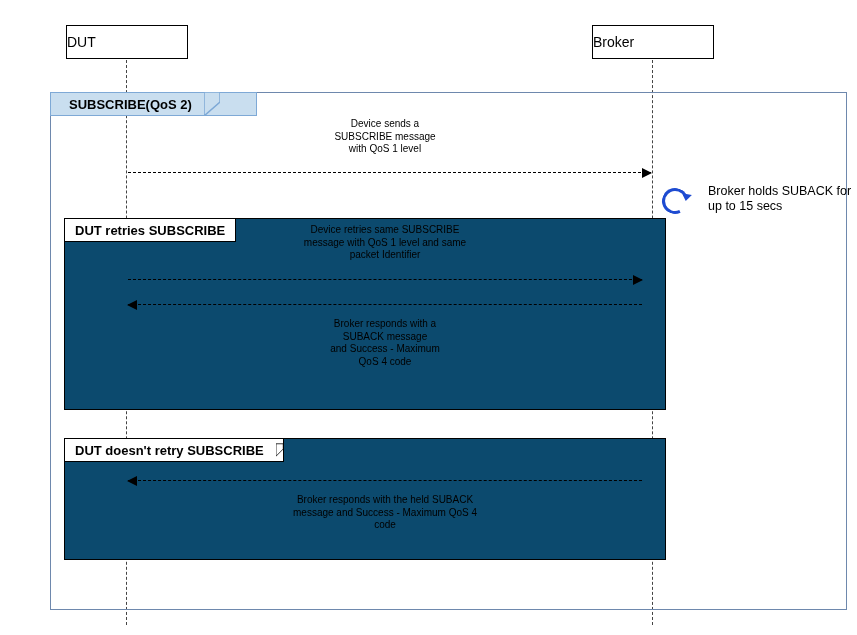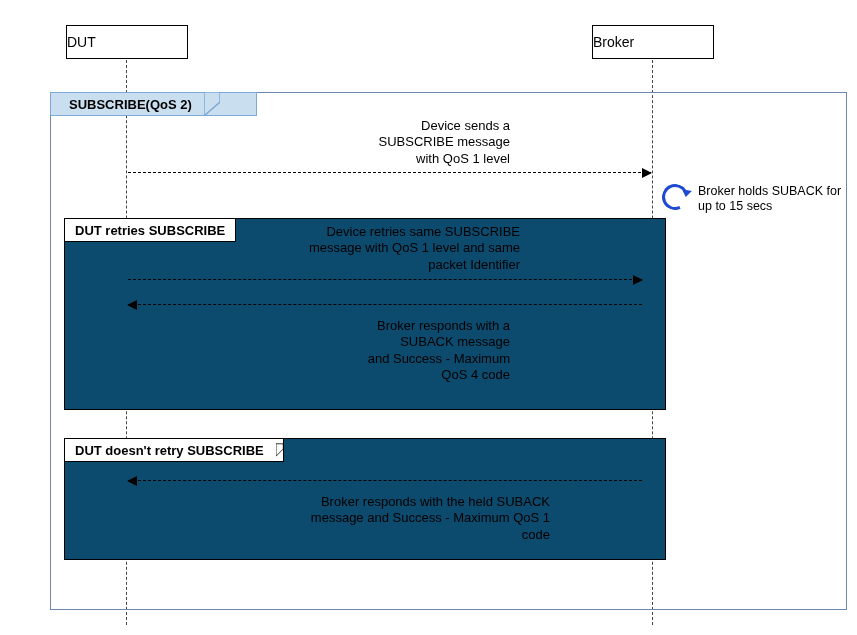--- a/index.html
+++ b/index.html
@@ -82,32 +82,32 @@
     position:absolute;
     width:0;height:0;
     top:-5px;
     border-top:5px solid transparent;
     border-bottom:5px solid transparent;
   }
   .arrow .head.right{right:-1px;border-left:10px solid #000;}
   .arrow .head.left{left:-1px;border-right:10px solid #000;}
   .msg{
     position:absolute;
-    text-align:right;
+    text-align:center;
     line-height:1.25;
     z-index:4;
     white-space:pre-line;
-    font-size:13px;
+    font-size:10px;
   }
   .hold-note{
     position:absolute;
     z-index:6;
     display:flex;
-    align-items:flex-start;
-    gap:10px;
+    align-items:flex-end;
+    gap:20px;
     font-size:12.5px;
     line-height:1.2;
   }
   .hold-note .icon{
     width:20px;height:20px;
     border:3px solid var(--blue-icon);
     border-right-color:transparent;
     border-radius:50%;
     transform:rotate(20deg);
     position:relative;
@@ -192,14 +192,14 @@
       <path d="M0,24 L0,0 L14,0 L14,10 Z" fill="#fff" stroke="#000" stroke-width="1.5"></path>
     </svg>
   </div>
 </div>
 
 <div class="arrow" style="left:128px;width:514px;top:480px">
   <div class="head left"></div>
 </div>
 
 <div class="msg" style="left:220px;top:494px;width:330px">Broker responds with the held SUBACK
-message and Success - Maximum QoS 1
+message and Success - Maximum QoS 4
 code</div>
 
 </body></html>

